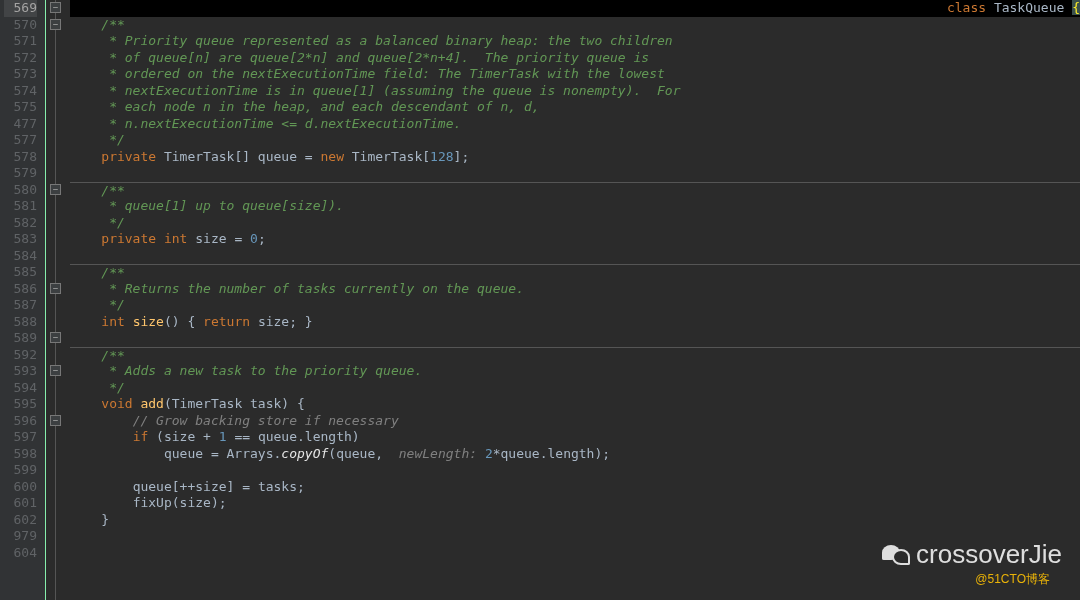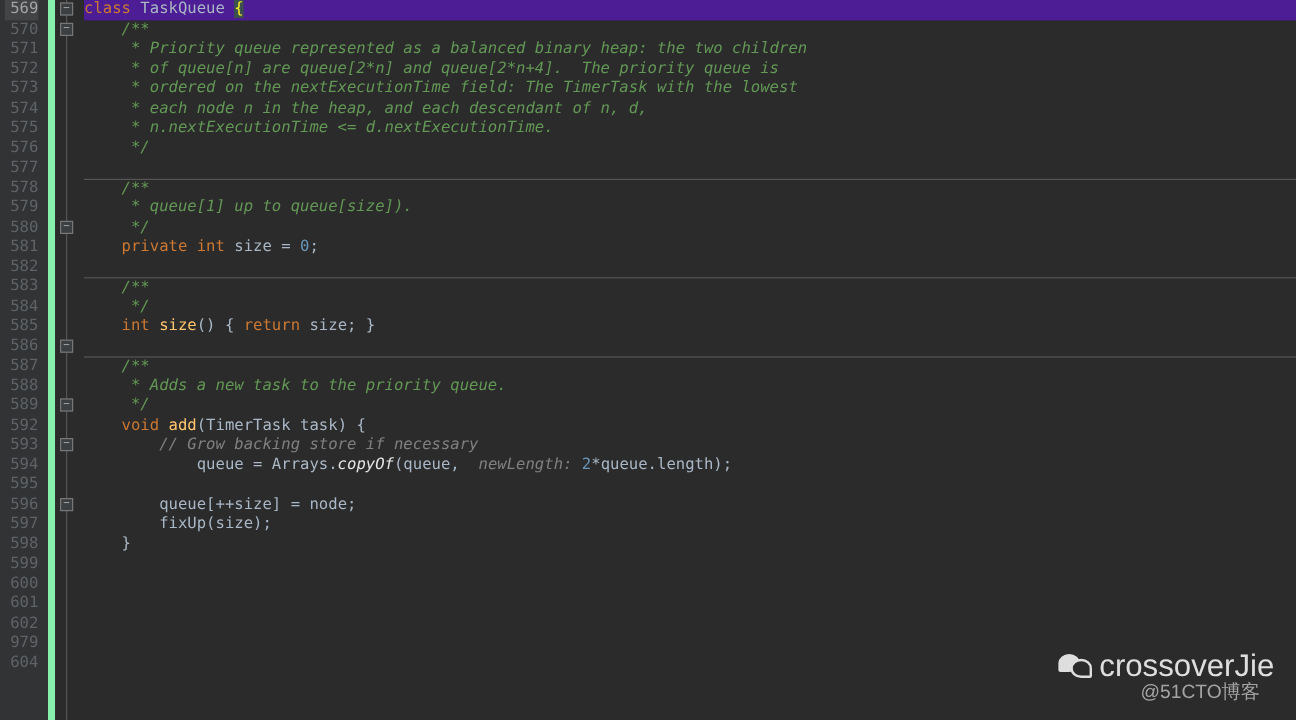--- a/index.html
+++ b/index.html
@@ -19,21 +19,21 @@
       display: flex;
       height: 100%;
     }
     .gutter {
       background: #313335;
       padding: 0 8px 0 4px;
       text-align: right;
       color: #606366;
       user-select: none;
       min-width: 46px;
-      border-right: 6px solid #86efac;
+      border-right: 1px solid #86efac;
     }
     .gutter .ln {
       height: 16.5px;
       line-height: 16.5px;
     }
     .gutter .hl {
       background: #424446;
       color: #a4a3a3;
     }
     .fold-col {
@@ -65,21 +65,22 @@
       flex: 1;
       padding-left: 4px;
       position: relative;
     }
     .line {
       height: 16.5px;
       line-height: 16.5px;
       white-space: pre;
     }
     .hl-line {
-      background: #4c1d95;
+      background: #000000;
+      text-align: right;
     }
     .sep-line {
       border-top: 1px solid #555;
     }
     .kw { color: #cc7832; }
     .cls { color: #a9b7c6; }
     .comment { color: #629755; font-style: italic; }
     .comment-slash { color: #808080; font-style: italic; }
     .str, .num { color: #6897bb; }
     .fn { color: #ffc66d; }
@@ -95,23 +96,23 @@
       font-size: 26px;
       display: flex;
       align-items: center;
       gap: 6px;
       opacity: 0.92;
     }
     .watermark-sub {
       position: absolute;
       right: 30px;
       bottom: 12px;
-      color: #a3a3a3;
+      color: #eab308;
       font-family: Arial, sans-serif;
-      font-size: 16px;
+      font-size: 12px;
     }
     .wechat-icon {
       width: 28px;
       height: 24px;
       position: relative;
     }
     .wechat-icon::before {
       content: '';
       position: absolute;
       width: 18px;
@@ -138,21 +139,21 @@
 
 <div class="editor">
   <div class="gutter">
     <div class="ln hl">569</div>
     <div class="ln">570</div>
     <div class="ln">571</div>
     <div class="ln">572</div>
     <div class="ln">573</div>
     <div class="ln">574</div>
     <div class="ln">575</div>
-    <div class="ln">576</div>
+    <div class="ln">477</div>
     <div class="ln">577</div>
     <div class="ln">578</div>
     <div class="ln">579</div>
     <div class="ln">580</div>
     <div class="ln">581</div>
     <div class="ln">582</div>
     <div class="ln">583</div>
     <div class="ln">584</div>
     <div class="ln">585</div>
     <div class="ln">586</div>
@@ -182,41 +183,45 @@
     <div class="fold-mark" style="top:332px">−</div>
     <div class="fold-mark" style="top:365px">−</div>
     <div class="fold-mark" style="top:415px">−</div>
   </div>
   <div class="code">
     <div class="line hl-line"><span class="kw">class</span> <span class="cls">TaskQueue</span> <span class="hlbrace">{</span></div>
     <div class="line">    <span class="comment">/**</span></div>
     <div class="line">    <span class="comment"> * Priority queue represented as a balanced binary heap: the two children</span></div>
     <div class="line">    <span class="comment"> * of queue[n] are queue[2*n] and queue[2*n+4].  The priority queue is</span></div>
     <div class="line">    <span class="comment"> * ordered on the nextExecutionTime field: The TimerTask with the lowest</span></div>
+    <div class="line">    <span class="comment"> * nextExecutionTime is in queue[1] (assuming the queue is nonempty).  For</span></div>
     <div class="line">    <span class="comment"> * each node n in the heap, and each descendant of n, d,</span></div>
     <div class="line">    <span class="comment"> * n.nextExecutionTime &lt;= d.nextExecutionTime.</span></div>
     <div class="line">    <span class="comment"> */</span></div>
+    <div class="line">    <span class="kw">private</span> <span class="cls">TimerTask[]</span> <span>queue</span> <span>=</span> <span class="kw">new</span> <span class="cls">TimerTask</span><span>[</span><span class="num">128</span><span>];</span></div>
     <div class="line"></div>
     <div class="line sep-line">    <span class="comment">/**</span></div>
     <div class="line">    <span class="comment"> * queue[1] up to queue[size]).</span></div>
     <div class="line">    <span class="comment"> */</span></div>
     <div class="line">    <span class="kw">private</span> <span class="kw">int</span> <span>size</span> <span>=</span> <span class="num">0</span><span>;</span></div>
     <div class="line"></div>
     <div class="line sep-line">    <span class="comment">/**</span></div>
+    <div class="line">    <span class="comment"> * Returns the number of tasks currently on the queue.</span></div>
     <div class="line">    <span class="comment"> */</span></div>
     <div class="line">    <span class="kw">int</span> <span class="fn">size</span><span>() {</span> <span class="kw">return</span> <span>size</span><span>; }</span></div>
     <div class="line"></div>
     <div class="line sep-line">    <span class="comment">/**</span></div>
     <div class="line">    <span class="comment"> * Adds a new task to the priority queue.</span></div>
     <div class="line">    <span class="comment"> */</span></div>
     <div class="line">    <span class="kw">void</span> <span class="fn">add</span><span>(</span><span class="cls">TimerTask</span> <span>task</span><span>) {</span></div>
     <div class="line">        <span class="comment-slash">// Grow backing store if necessary</span></div>
+    <div class="line">        <span class="kw">if</span> <span>(size</span> <span>+</span> <span class="num">1</span> <span>==</span> <span>queue.length)</span></div>
     <div class="line">            <span>queue</span> <span>=</span> <span>Arrays</span><span>.</span><span class="fns">copyOf</span><span>(queue,</span>  <span class="param">newLength:</span> <span class="num">2</span><span>*</span><span>queue.length);</span></div>
     <div class="line"></div>
-    <div class="line">        <span>queue[</span><span>++</span><span>size]</span> <span>=</span> <span>node;</span></div>
+    <div class="line">        <span>queue[</span><span>++</span><span>size]</span> <span>=</span> <span>tasks;</span></div>
     <div class="line">        <span>fixUp</span><span>(size);</span></div>
     <div class="line">    <span>}</span></div>
     <div class="line"></div>
   </div>
 </div>
 
 <div class="watermark">
   <span class="wechat-icon"></span>
   <span>crossoverJie</span>
 </div>

